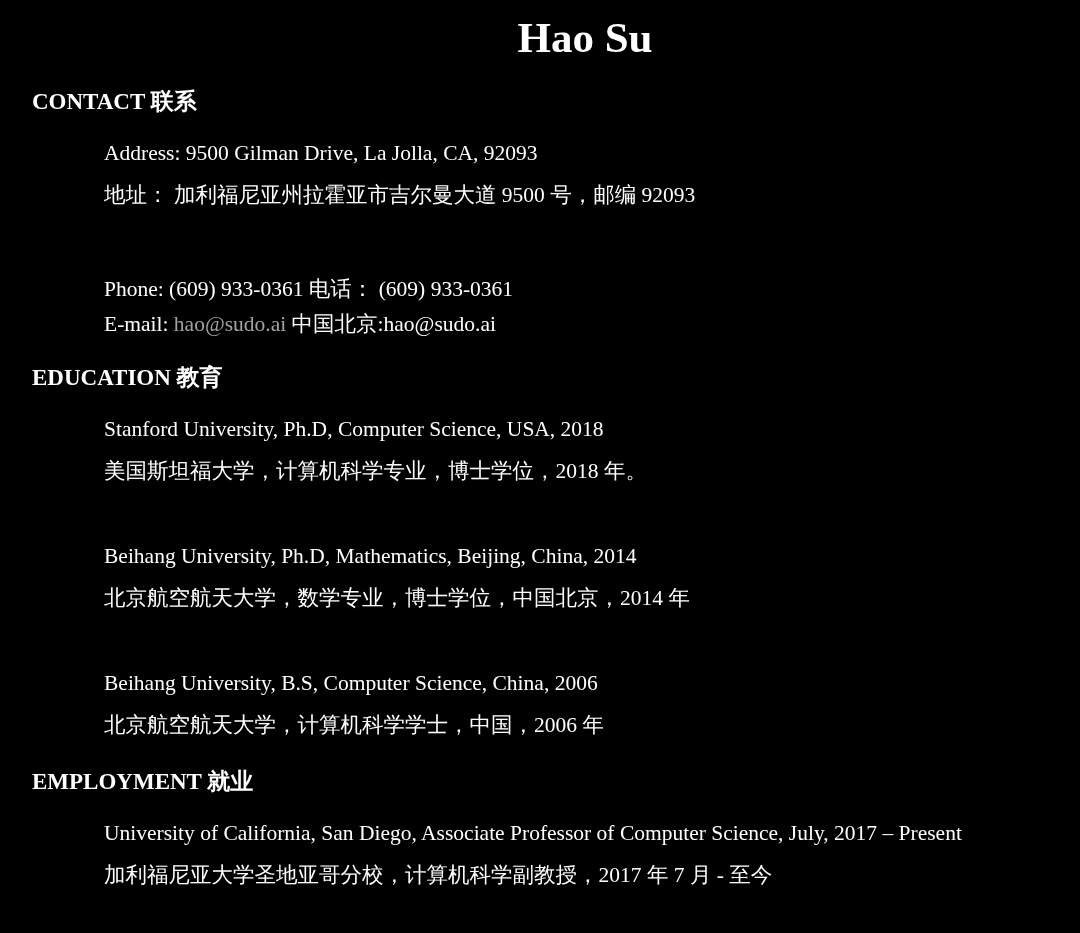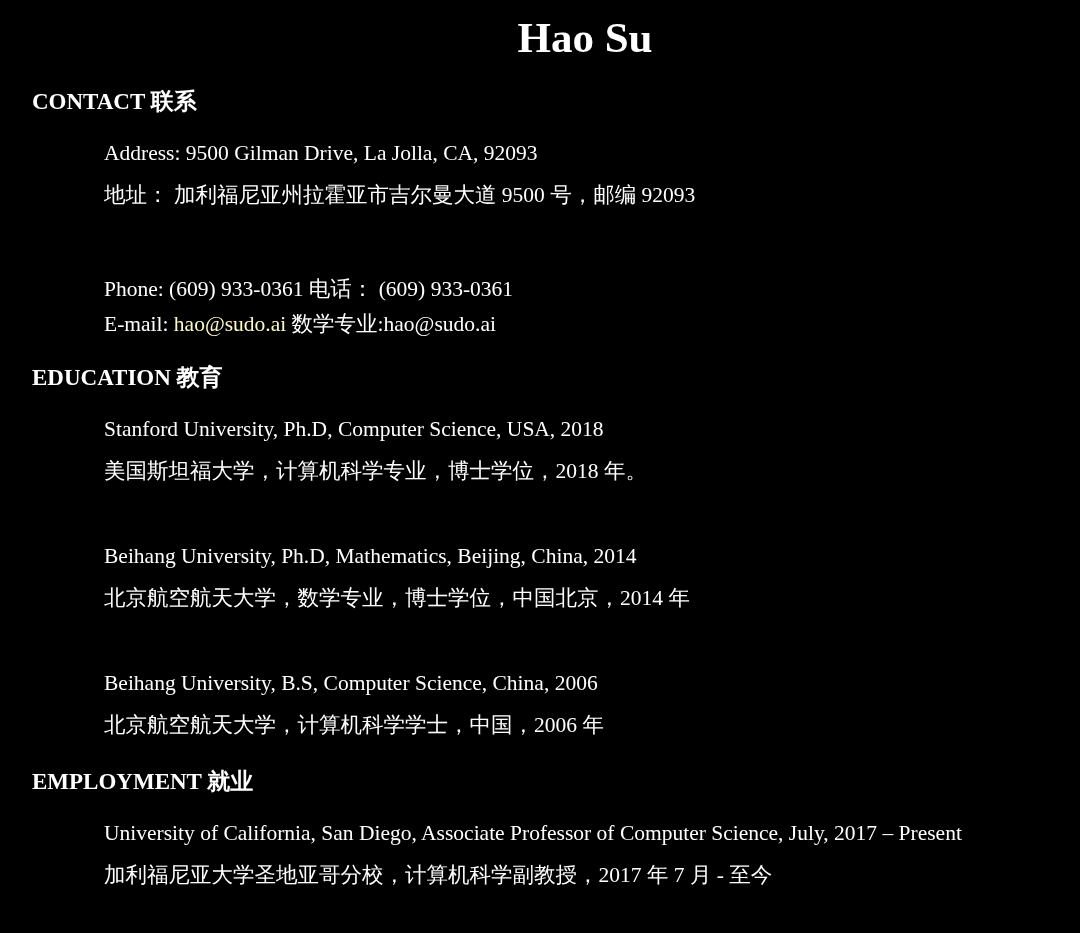--- a/index.html
+++ b/index.html
@@ -42,21 +42,21 @@
   .pair + .pair {
     margin-top: 43px;
   }
   .block.tight {
     margin-top: 56px;
   }
   .block.tight .line {
     line-height: 35px;
   }
   a.email-link {
-    color: #fef9c3;
+    color: #a3a3a3;
     text-decoration: none;
     cursor: pointer;
   }
 </style>
 </head>
 <body>
 
 <div class="page">
 
   <h1 class="page-title">Hao Su</h1>
@@ -64,21 +64,21 @@
   <section>
     <h2 class="section-heading first">CONTACT 联系</h2>
 
     <div class="block pair">
       <div class="line">Address: 9500 Gilman Drive, La Jolla, CA, 92093</div>
       <div class="line">地址： 加利福尼亚州拉霍亚市吉尔曼大道 9500 号，邮编 92093</div>
     </div>
 
     <div class="block tight">
       <div class="line">Phone: (609) 933-0361 电话： (609) 933-0361</div>
-      <div class="line"><span>E-mail: </span><a class="email-link" href="#">hao@sudo.ai</a><span> 数学专业:hao@sudo.ai</span></div>
+      <div class="line"><span>E-mail: </span><a class="email-link" href="#">hao@sudo.ai</a><span> 中国北京:hao@sudo.ai</span></div>
     </div>
   </section>
 
   <section>
     <h2 class="section-heading">EDUCATION 教育</h2>
 
     <div class="block pair">
       <div class="line">Stanford University, Ph.D, Computer Science, USA, 2018</div>
       <div class="line">美国斯坦福大学，计算机科学专业，博士学位，2018 年。</div>
     </div>

